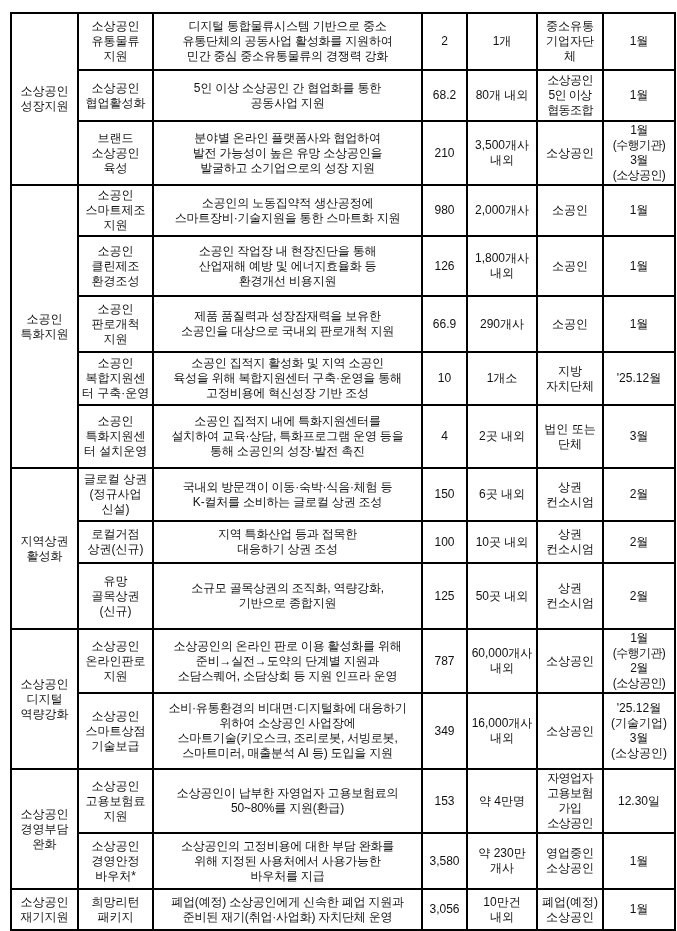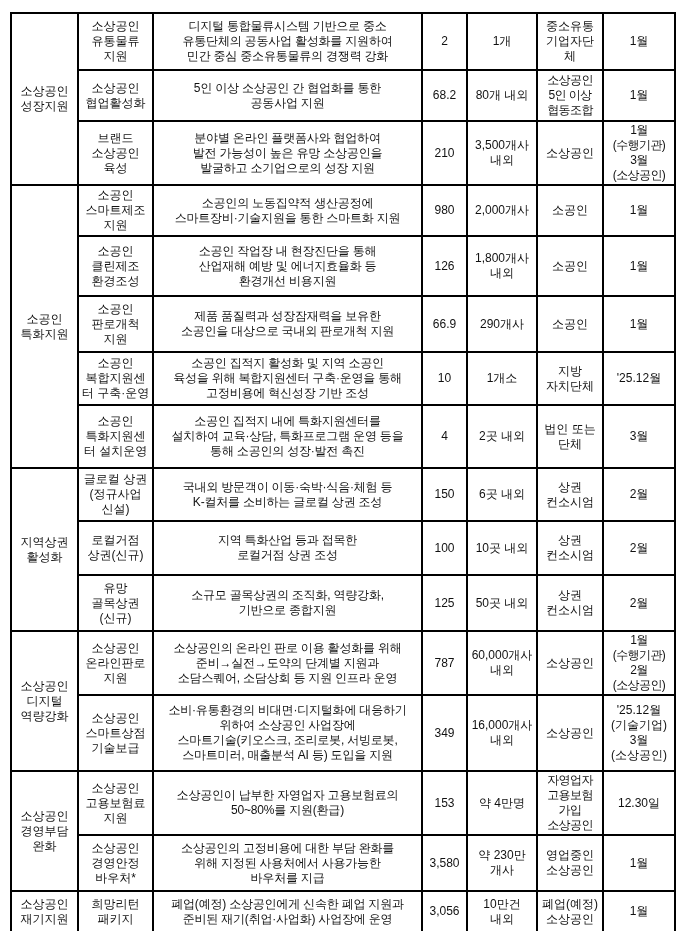--- a/index.html
+++ b/index.html
@@ -163,32 +163,32 @@
 (정규사업
 신설)</td>
           <td class="col-description">국내외 방문객이 이동·숙박·식음·체험 등
 K-컬처를 소비하는 글로컬 상권 조성</td>
           <td class="col-budget">150</td>
           <td class="col-scale">6곳 내외</td>
           <td class="col-target">상권
 컨소시엄</td>
           <td class="col-schedule">2월</td>
         </tr>
-        <tr style="height: 54px;">
+        <tr style="height: 42px;">
           <td class="col-program">로컬거점
 상권(신규)</td>
           <td class="col-description">지역 특화산업 등과 접목한
-로컬거점 상권 조성</td>
+대응하기 상권 조성</td>
           <td class="col-budget">100</td>
           <td class="col-scale">10곳 내외</td>
           <td class="col-target">상권
 컨소시엄</td>
           <td class="col-schedule">2월</td>
         </tr>
-        <tr style="height: 56px;">
+        <tr style="height: 66px;">
           <td class="col-program">유망
 골목상권
 (신규)</td>
           <td class="col-description">소규모 골목상권의 조직화, 역량강화,
 기반으로 종합지원</td>
           <td class="col-budget">125</td>
           <td class="col-scale">50곳 내외</td>
           <td class="col-target">상권
 컨소시엄</td>
           <td class="col-schedule">2월</td>
@@ -256,21 +256,21 @@
           <td class="col-target">영업중인
 소상공인</td>
           <td class="col-schedule">1월</td>
         </tr>
         <tr style="height: 41px;">
           <td rowspan="1" class="col-category">소상공인
 재기지원</td>
           <td class="col-program">희망리턴
 패키지</td>
           <td class="col-description">폐업(예정) 소상공인에게 신속한 폐업 지원과
-준비된 재기(취업·사업화) 사업장에 운영</td>
+준비된 재기(취업·사업화) 자치단체 운영</td>
           <td class="col-budget">3,056</td>
           <td class="col-scale">10만건
 내외</td>
           <td class="col-target">폐업(예정)
 소상공인</td>
           <td class="col-schedule">1월</td>
         </tr>
       </tbody>
   </table>
 </div>

